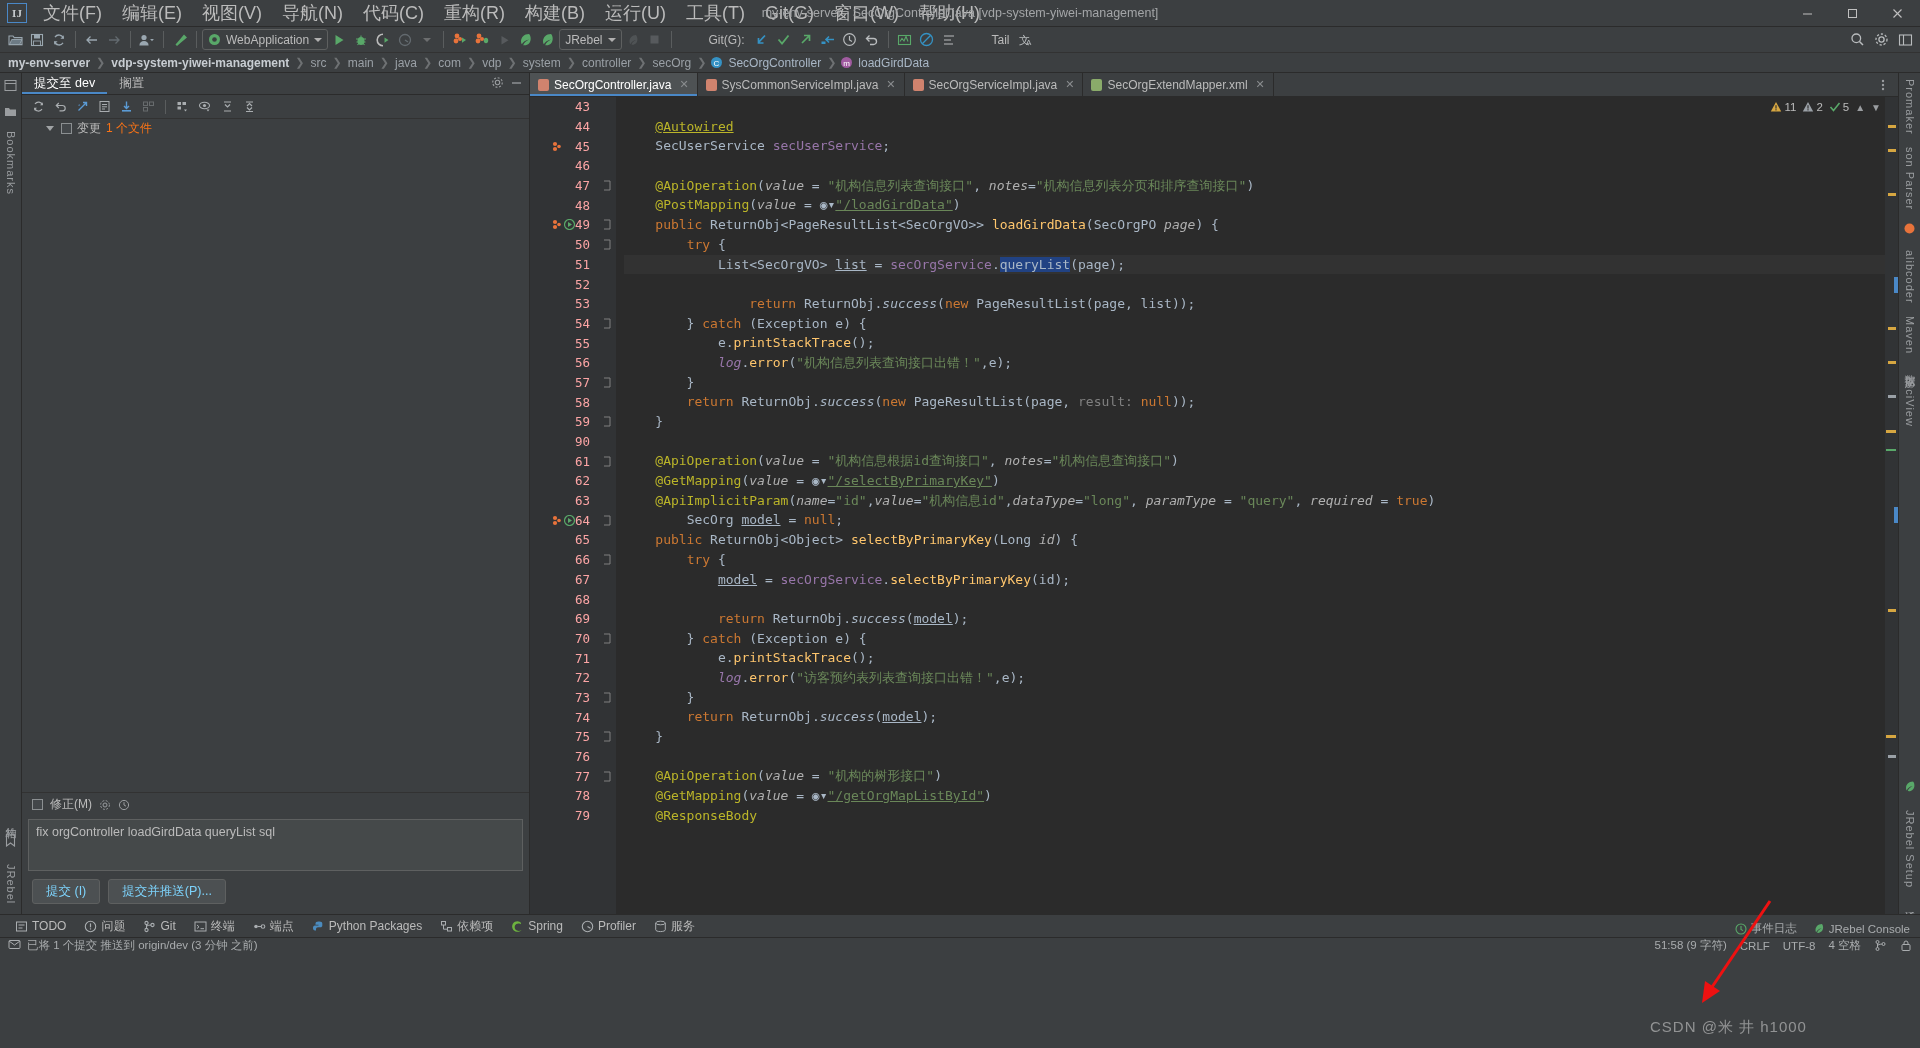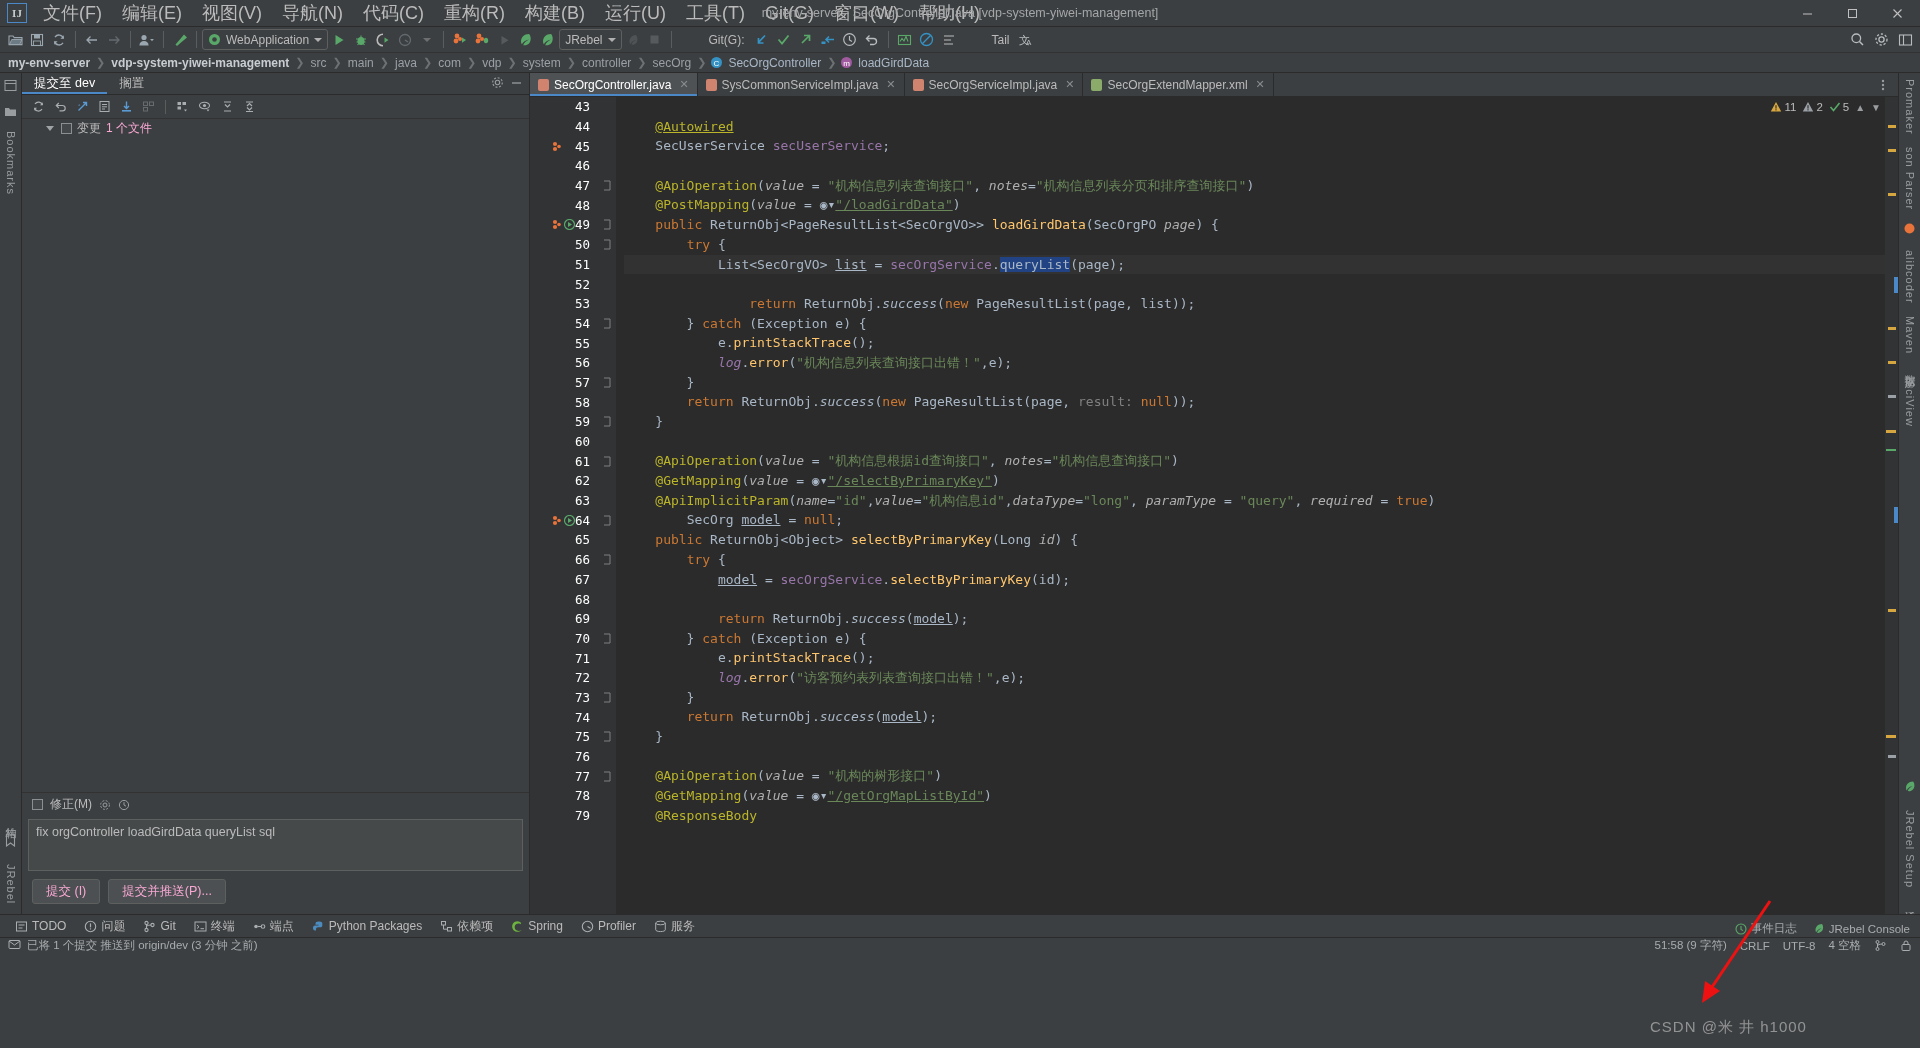--- a/index.html
+++ b/index.html
@@ -100,29 +100,29 @@
   .ctb { width: 20px; height: 20px; display: flex; align-items: center; justify-content: center;
     color: #a9adb0; font-size: 12px; border-radius: 3px; }
   .ctb.blue { color: #5b9bd5; }
   .ctb.dis { opacity: .4; }
   .changes-tree { flex: 1; overflow: hidden; font-size: 12px; min-height: 0; }
   .chrow { height: 19px; display: flex; align-items: center; padding-left: 22px; gap: 5px; color: #bbbbbb; }
   .chrow.sel { background: #2f65ca; color: #ffffff; }
   .chk { width: 11px; height: 11px; border: 1px solid #8b8f91; background: #43474a; display: inline-block; }
   .tri { width: 0; height: 0; border-left: 4px solid transparent; border-right: 4px solid transparent;
     border-top: 5px solid #a0a3a5; margin-right: 2px; }
-  .dim { color: #f9a8d4; }
+  .dim { color: #f97316; }
   .sel .dim { color: #d4e1f5; }
   .commit-amend { height: 24px; display: flex; align-items: center; gap: 7px; padding: 0 10px;
     font-size: 12px; color: #bbbbbb; border-top: 1px solid #323232; }
   .msgbox { height: 52px; background: #45494a; border: 1px solid #5e6060; margin: 3px 6px 0 6px;
     color: #bbbbbb; font-size: 12.5px; padding: 5px 7px; }
   .commit-foot { display: flex; align-items: center; gap: 8px; padding: 8px 10px 10px 10px; }
   .btn { height: 25px; padding: 0 13px; border: 1px solid #5e6060; border-radius: 3px;
-    background: #4c5052; color: #f9a8d4; font-size: 12.5px; display: flex; align-items: center; }
+    background: #4c5052; color: #7dd3fc; font-size: 12.5px; display: flex; align-items: center; }
 
   
   .editor { flex: 1; display: flex; flex-direction: column; min-width: 0; background: #2b2b2b; }
   .tabs { height: 24px; background: #3c3f41; display: flex; align-items: stretch;
     border-bottom: 1px solid #2b2b2b; flex: 0 0 24px; }
   .tab { display: flex; align-items: center; gap: 5px; padding: 0 8px; font-size: 12px;
     color: #bbbbbb; border-right: 1px solid #2b2b2b; white-space: nowrap; }
   .tab.active { background: #4e5254; color: #ffffff; box-shadow: inset 0 -2px 0 #4a88c7; }
   .tab .x { color: #8a8d8f; font-size: 11px; margin-left: 3px; }
   .tabs-right { margin-left: auto; display: flex; align-items: center; padding-right: 8px; color: #9a9da0; }
@@ -132,21 +132,21 @@
 
   .codearea { flex: 1; display: flex; min-height: 0; position: relative; overflow: hidden; }
   .inspect {
     position: absolute; top: 0; right: 13px; height: 20px; display: flex; align-items: center;
     gap: 6px; font-size: 11.5px; color: #bbbbbb; z-index: 5; padding-right: 4px;
   }
   .badge { display: flex; align-items: center; gap: 2px; }
   .gutter { width: 68px; background: #313335; flex: 0 0 68px; position: relative;
     font-family: "DejaVu Sans Mono", monospace; font-size: 12.5px; }
   .lnrow { height: 19.7px; display: flex; align-items: center; justify-content: flex-end;
-    padding-right: 8px; color: #ffffff; position: relative; }
+    padding-right: 8px; color: #fca5a5; position: relative; }
   .lnrow .gicons { position: absolute; left: 22px; display: flex; gap: 1px; align-items: center; }
   .foldcol { width: 18px; background: #313335; flex: 0 0 18px; }
   .foldrow { height: 19.7px; display: flex; align-items: center; justify-content: center;
     color: #808080; font-size: 9px; }
   .code { flex: 1; position: relative; overflow: hidden; background: #2b2b2b;
     font-family: "DejaVu Sans Mono", monospace; font-size: 13px; padding-left: 8px; }
   .cl { height: 19.7px; line-height: 19.7px; white-space: pre; color: #a9b7c6; }
   .cl.hl { background: #323232; }
 
   
@@ -706,21 +706,21 @@
             <div class="lnrow">50</div>
             <div class="lnrow">51</div>
             <div class="lnrow">52</div>
             <div class="lnrow">53</div>
             <div class="lnrow">54</div>
             <div class="lnrow">55</div>
             <div class="lnrow">56</div>
             <div class="lnrow">57</div>
             <div class="lnrow">58</div>
             <div class="lnrow">59</div>
-            <div class="lnrow">60</div>
+            <div class="lnrow">90</div>
             <div class="lnrow">61</div>
             <div class="lnrow">62</div>
             <div class="lnrow">63</div>
             <div class="lnrow">64<span class="gicons">
                 <svg width="11" height="11" viewBox="0 0 11 11">
                   <circle cx="3" cy="3" r="2.1" fill="#e8733b"></circle>
                   <circle cx="3" cy="8" r="2.1" fill="#e8733b"></circle>
                   <circle cx="7" cy="5.5" r="1.8" fill="#e8733b"></circle>
                 </svg>
                 <svg width="11" height="11" viewBox="0 0 11 11">

